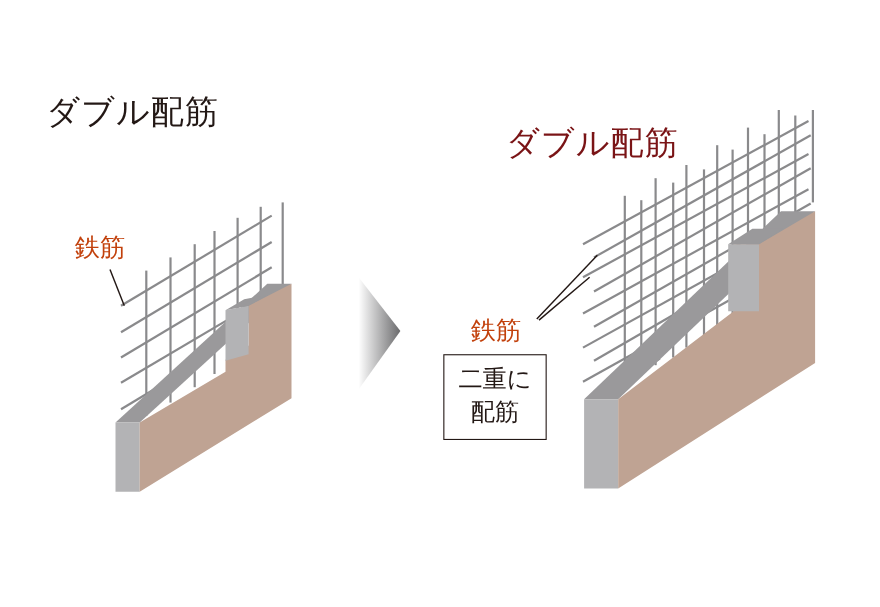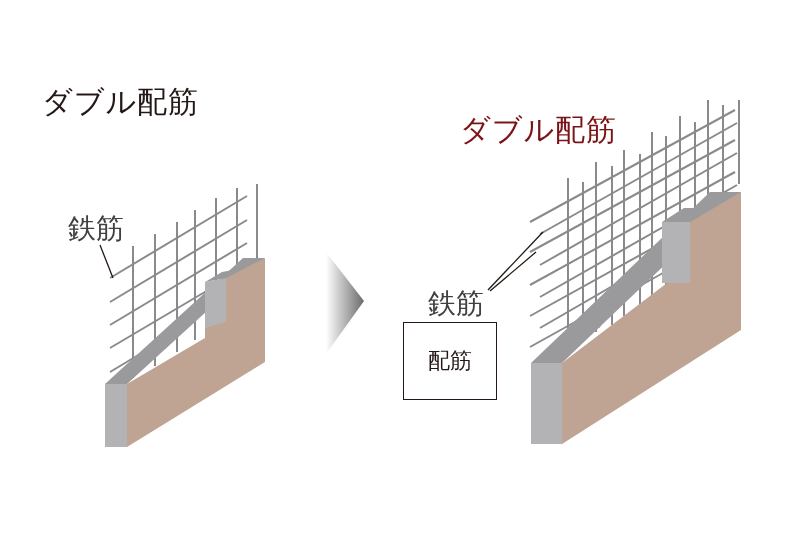--- a/index.html
+++ b/index.html
@@ -1,21 +1,21 @@
 <!DOCTYPE html>
 <html><head>
 <meta charset="utf-8">
 <style>
   html, body { margin:0; padding:0; background:#ffffff; }
   body { width:800px; height:552px; position:relative; overflow:hidden;
          font-family:"DejaVu Serif", serif; }
   .title { position:absolute; font-family:"DejaVu Serif", serif; font-size:30px; letter-spacing:1px; white-space:nowrap; }
   #title-single { left:42px; top:82px; color:#231815; }
   #title-double { left:460px; top:82px; color:#7a1416;margin-top:28px; }
-  .label { position:absolute; font-family:"DejaVu Serif", serif; font-size:28px; color:#404040; white-space:nowrap; }
+  .label { position:absolute; font-family:"DejaVu Serif", serif; font-size:23px; color:#c2410c; white-space:nowrap; }
   #label-single { left:68px; top:210px; }
   #label-double { left:428px; top:285px; }
   .box { position:absolute; left:403px; top:322px; width:92px; height:76px; border:1.5px solid #231815; background:#fff;
          display:flex; flex-direction:column; align-items:center; justify-content:center; }
   .box span { font-family:"DejaVu Serif", serif; font-size:22px; color:#231815; line-height:30px; }
   svg { position:absolute; left:0; top:0; }
 </style>
 </head>
 <body>
 
@@ -100,14 +100,15 @@
   </g>
 </svg>
 
 <div class="title" id="title-single">ダブル配筋</div>
 <div class="title" id="title-double">ダブル配筋</div>
 
 <div class="label" id="label-single">鉄筋</div>
 <div class="label" id="label-double">鉄筋</div>
 
 <div class="box">
+  <span>二重に</span>
   <span>配筋</span>
 </div>
 
 </body></html>

